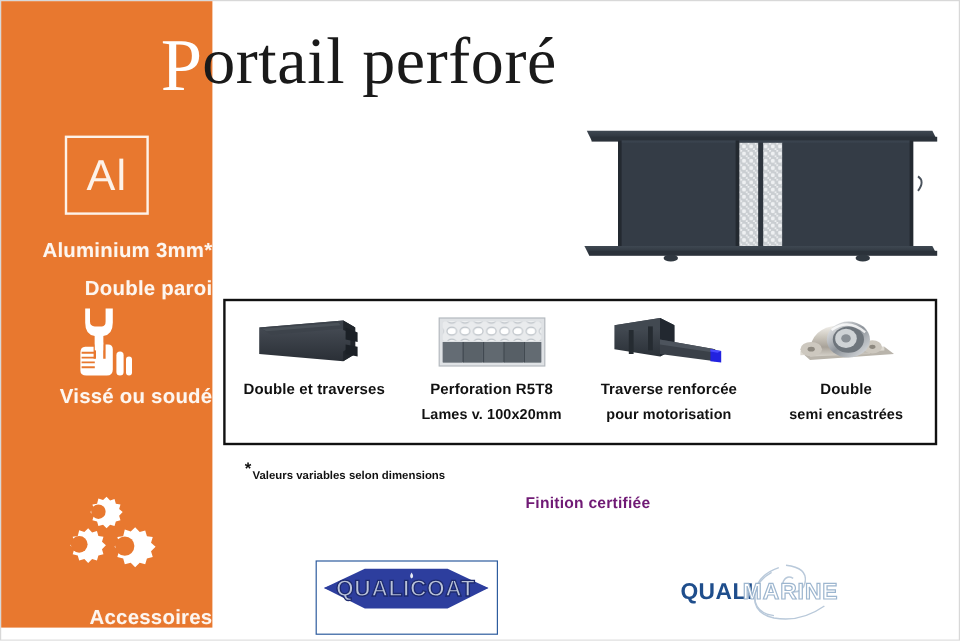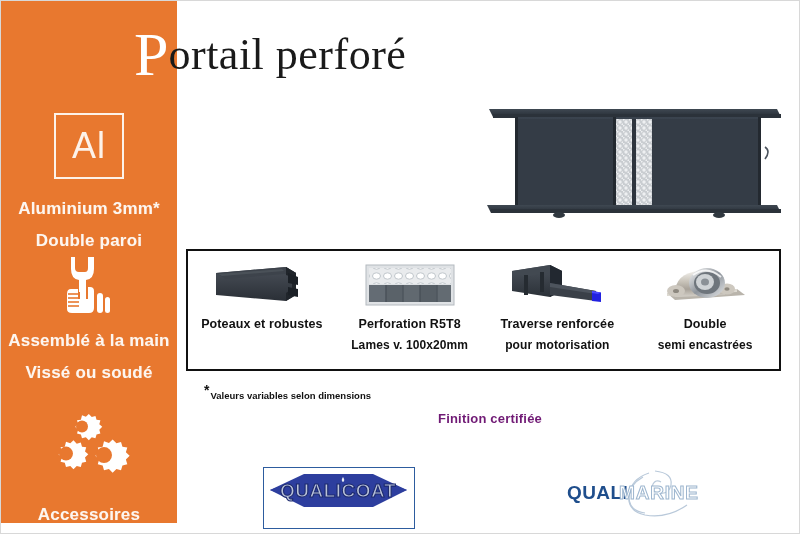--- a/index.html
+++ b/index.html
@@ -17,21 +17,21 @@
     border:1px solid #d8d8d8;
   }
 
   
   .sidebar{
     position:absolute;left:0;top:0;width:176px;height:522px;
     background:#E8782F;
     color:#ffffff;
     text-align:center;
   }
-  .sb-block{position:absolute;left:0;width:176px;text-align:center;}
+  .sb-block{position:absolute;left:0;width:176px;text-align:right;}
   .sb-label{
     font-size:17px;font-weight:bold;color:#fdf6f0;
     letter-spacing:.2px;line-height:1.9;
     text-shadow:0 0 1px rgba(255,255,255,.25);
   }
 
   
   .al-box{
     width:70px;height:66px;margin:0 auto;
     border:2.5px solid #fdf2e9;
@@ -52,21 +52,21 @@
     white-space:nowrap;
     font-family:"Liberation Serif", serif;
     line-height:1;
   }
   .title .cap{
     font-size:62px;color:#ffffff;font-weight:400;
     font-family:"Liberation Serif", serif;
     vertical-align:-6px;
   }
   .title .rest{
-    font-size:44px;color:#1a1a1a;font-weight:400;
+    font-size:55px;color:#1a1a1a;font-weight:400;
     font-family:"Liberation Serif", serif;
     letter-spacing:.5px;
   }
 
   
   .hero{position:absolute;left:478px;top:100px;width:306px;height:124px;}
 
   
   .featbox{
     position:absolute;left:185px;top:248px;width:595px;height:122px;
@@ -144,21 +144,20 @@
             <line x1="11" y1="41" x2="22" y2="41"></line>
             <line x1="11" y1="45" x2="22" y2="45"></line>
             <line x1="11" y1="49" x2="22" y2="49"></line>
             <line x1="11" y1="53" x2="22" y2="53"></line>
           </g>
 
           <rect x="40" y="40" width="6" height="20" rx="3" fill="#ffffff"></rect>
           <rect x="48" y="44" width="5" height="16" rx="2.5" fill="#ffffff"></rect>
         </svg>
       </div>
-      <div class="sb-label" style="margin-top:10px;">Assemblé à la main</div>
       <div class="sb-label">Vissé ou soudé</div>
     </div>
 
     <div class="sb-block" style="top:412px;">
       <div class="icon-wrap">
         <svg width="90" height="74" viewBox="0 0 90 74">
           <g fill="#ffffff">
 
             <g transform="translate(38,18)">
               <path d="M0,-17 L4.2,-15.6 L7.4,-18.6 L10.6,-15.2 L14.6,-16.4
@@ -260,21 +259,21 @@
 
           <polygon points="4,12 74,6 84,12 14,18" fill="#3d434b"></polygon>
 
           <polygon points="74,6 84,12 84,34 74,40 74,32 80,28 80,16 74,14" fill="#20252b"></polygon>
           <path d="M76 12 L86 16 L86 24 L76 22 Z" fill="#1b2026"></path>
           <path d="M76 26 L86 28 L86 36 L76 34 Z" fill="#1b2026"></path>
 
           <polygon points="6,13 70,8 72,10 10,15" fill="#565c65" opacity=".55"></polygon>
         </svg>
       </div>
-      <div class="feat-t1">Poteaux et robustes</div>
+      <div class="feat-t1">Double et traverses</div>
     </div>
 
     <div class="feat">
       <div class="feat-art">
         <svg width="100" height="48" viewBox="0 0 100 48">
           <defs>
             <pattern id="perfS" width="11" height="10" patternUnits="userSpaceOnUse">
               <rect width="11" height="10" fill="#e9ebed"></rect>
               <ellipse cx="5.5" cy="5" rx="4" ry="3.2" fill="#ffffff" stroke="#b9bfc5" stroke-width="0.9"></ellipse>
             </pattern>

